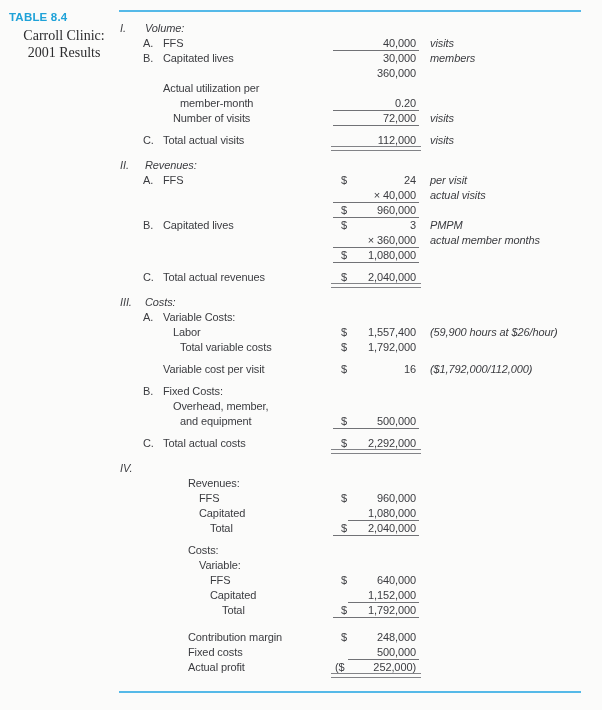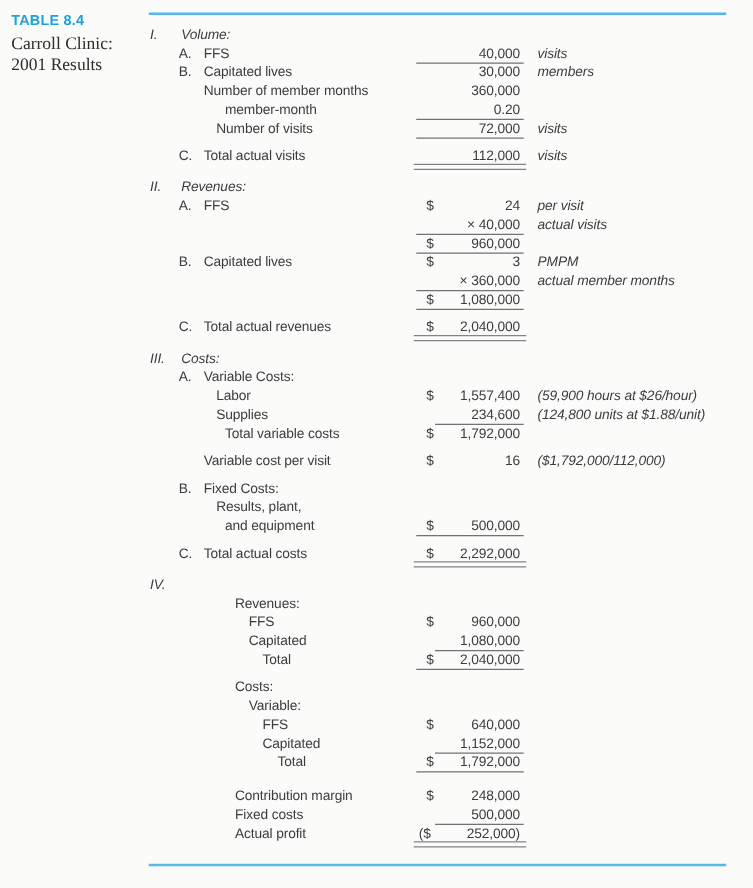--- a/index.html
+++ b/index.html
@@ -14,21 +14,21 @@
   
   .side-head{position:absolute;left:9px;top:11px;width:110px;}
   .table-num{
     font-family:"Liberation Sans",sans-serif;
     font-weight:bold;font-size:11.5px;letter-spacing:.2px;
     color:#1fa2d8;white-space:nowrap;
   }
   .table-title{
     font-family:"Liberation Serif",serif;
     font-size:14px;color:#2c2c2e;line-height:17px;
-    margin-top:4px;white-space:nowrap;
+    margin-top:4px;white-space:nowrap;text-align:center;
   }
   
   .blue-rule{position:absolute;left:119px;width:462px;height:2px;background:#55b9e8;}
   .blue-rule.top{top:10px;}
   .blue-rule.bottom{top:691px;}
   
   .tbl{position:absolute;left:120px;top:21px;width:482px;}
   .row{position:relative;height:15px;line-height:15px;font-size:11px;letter-spacing:-.1px;white-space:nowrap;}
   .gap-s{margin-top:7px;}
   .gap-m{margin-top:10px;}
@@ -87,24 +87,26 @@
     </div>
     <div class="row lvl-let">
       <span class="marker">B.</span>
       <span class="label">Capitated lives</span>
       <span class="val">
         <span class="numgroup"><span>30,000</span></span>
       </span>
       <span class="note">members</span>
     </div>
     <div class="row lvl-a">
-      <span class="label">Number of member months</span>
       <span class="val">
         <span class="numgroup"><span>360,000</span></span>
       </span>
+    </div>
+    <div class="row lvl-a">
+      <span class="label">Actual utilization per</span>
     </div>
     <div class="row lvl-c">
       <span class="label">member-month</span>
       <span class="val">
         <span class="numgroup"><span>0.20</span></span>
         <div class="rule"></div>
       </span>
     </div>
     <div class="row lvl-b">
       <span class="label">Number of visits</span>
@@ -191,49 +193,41 @@
       <span class="label">Variable Costs:</span>
     </div>
     <div class="row lvl-b">
       <span class="label">Labor</span>
       <span class="val">
         <span class="prefix">$</span>
         <span class="numgroup"><span>1,557,400</span></span>
       </span>
       <span class="note">(59,900 hours at $26/hour)</span>
     </div>
-    <div class="row lvl-b">
-      <span class="label">Supplies</span>
-      <span class="val">
-        <span class="numgroup"><span>234,600</span></span>
-        <div class="rule numw"></div>
-      </span>
-      <span class="note">(124,800 units at $1.88/unit)</span>
-    </div>
     <div class="row lvl-c">
       <span class="label">Total variable costs</span>
       <span class="val">
         <span class="prefix">$</span>
         <span class="numgroup"><span>1,792,000</span></span>
       </span>
     </div>
     <div class="row lvl-a gap-s">
       <span class="label">Variable cost per visit</span>
       <span class="val">
         <span class="prefix">$</span>
         <span class="numgroup"><span>16</span></span>
       </span>
       <span class="note">($1,792,000/112,000)</span>
     </div>
     <div class="row lvl-let gap-s">
       <span class="marker">B.</span>
       <span class="label">Fixed Costs:</span>
     </div>
     <div class="row lvl-b">
-      <span class="label">Results, plant,</span>
+      <span class="label">Overhead, member,</span>
     </div>
     <div class="row lvl-c">
       <span class="label">and equipment</span>
       <span class="val">
         <span class="prefix">$</span>
         <span class="numgroup"><span>500,000</span></span>
         <div class="rule"></div>
       </span>
     </div>
     <div class="row lvl-let gap-s">

